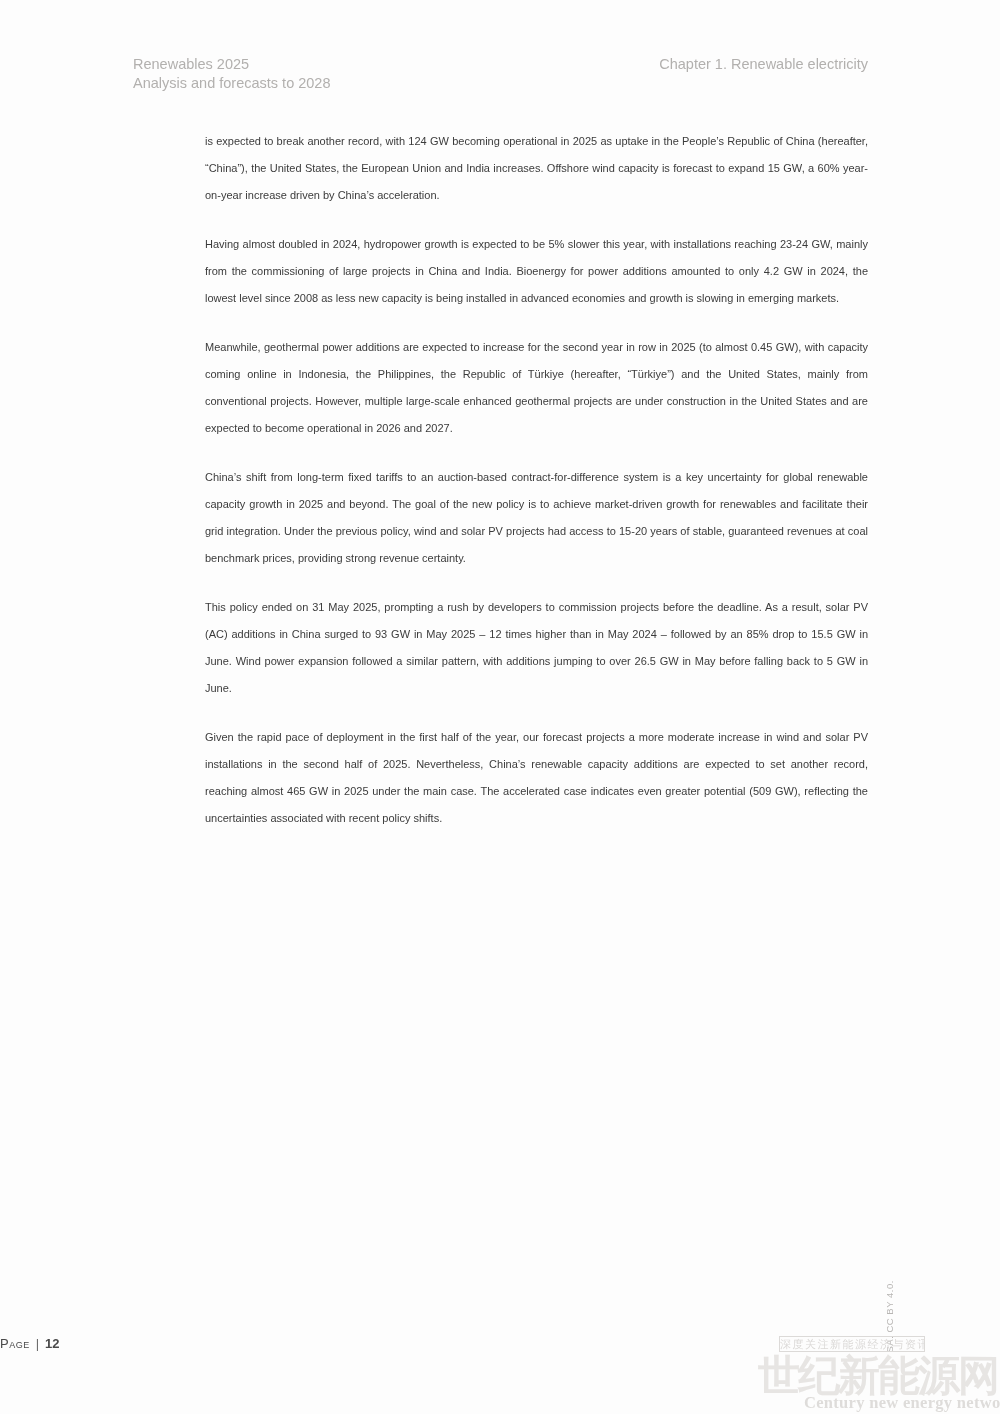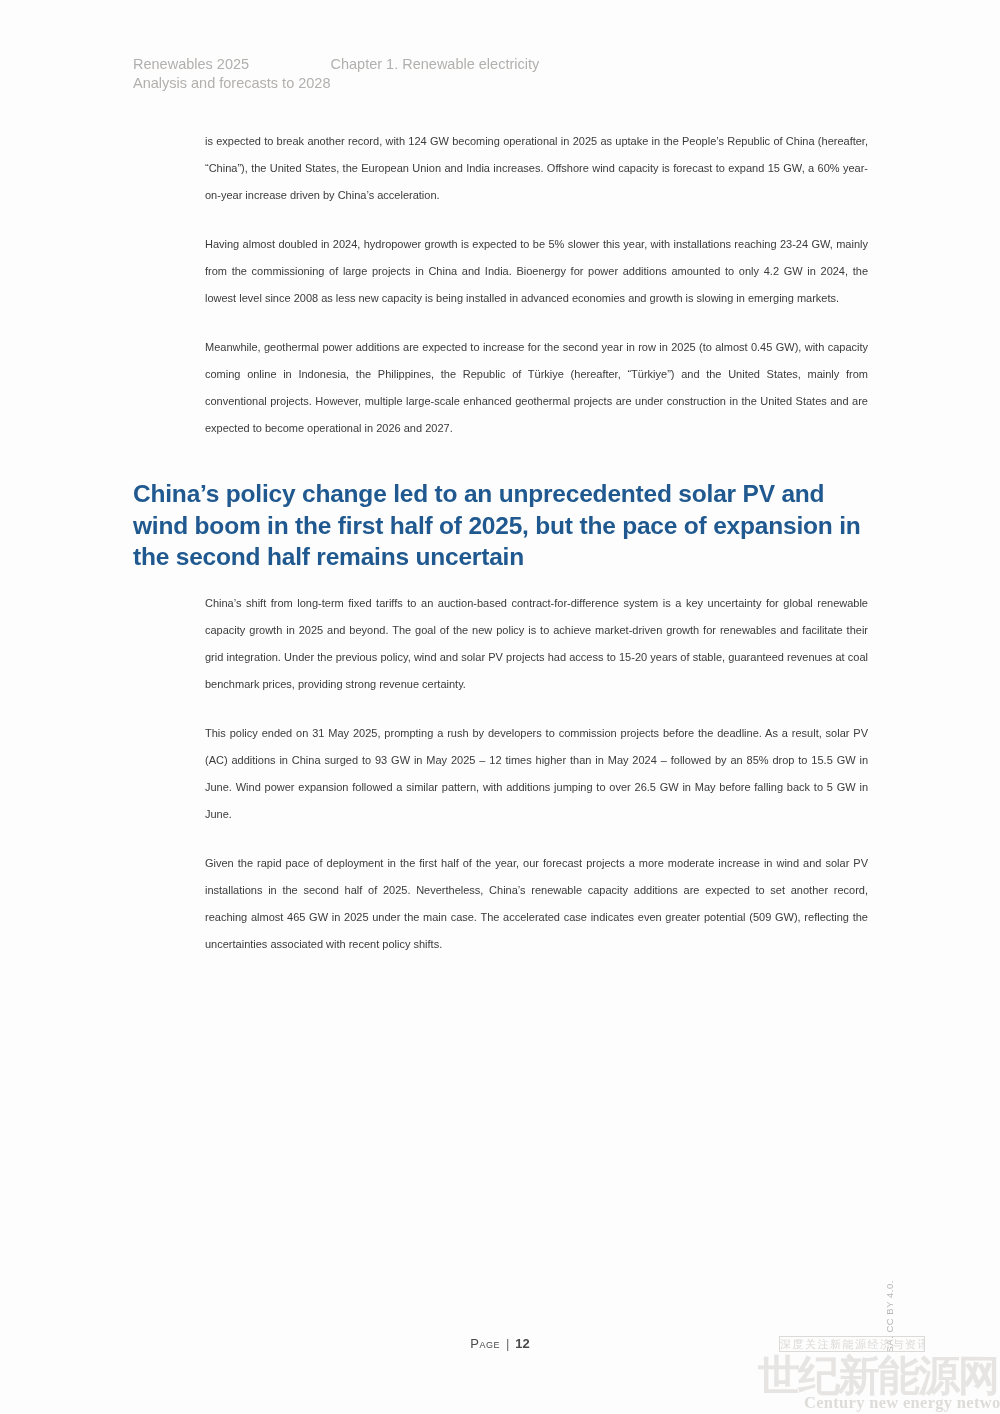--- a/index.html
+++ b/index.html
@@ -15,20 +15,21 @@
     overflow: hidden;
   }
 
   
   .running-header {
     position: absolute;
     top: 55px;
     left: 133px;
     right: 132px;
     display: flex;
+    justify-content: space-between;
     align-items: flex-start;
     color: #b2b0ae;
     font-size: 14.5px;
     line-height: 19px;
   }
   .rh-left div { white-space: nowrap; }
   .rh-right { white-space: nowrap; text-align: right; }
 
   
   .content {
@@ -54,21 +55,20 @@
     color: #20598f;
     letter-spacing: -0.2px;
   }
 
   
   .page-footer {
     position: absolute;
     top: 1336px;
     left: 0;
     width: 100%;
-    text-align: center;
     color: #4a4a4a;
     font-size: 13px;
   }
   .pg-label { font-variant: small-caps; letter-spacing: 0.5px; }
   .pg-sep { margin: 0 6px; color: #6a6a6a; font-weight: 300; }
   .pg-num { font-weight: 700; }
 
   
   .license-vertical {
     position: absolute;
@@ -131,21 +131,20 @@
       <div>Renewables 2025</div>
       <div>Analysis and forecasts to 2028</div>
     </div>
     <div class="rh-right">Chapter 1. Renewable electricity</div>
   </div>
 
   <main class="content">
     <p class="body-para">is expected to break another record, with 124 GW becoming operational in 2025 as uptake in the People’s Republic of China (hereafter, “China”), the United States, the European Union and India increases. Offshore wind capacity is forecast to expand 15 GW, a 60% year-on-year increase driven by China’s acceleration.</p>
     <p class="body-para">Having almost doubled in 2024, hydropower growth is expected to be 5% slower this year, with installations reaching 23-24 GW, mainly from the commissioning of large projects in China and India. Bioenergy for power additions amounted to only 4.2 GW in 2024, the lowest level since 2008 as less new capacity is being installed in advanced economies and growth is slowing in emerging markets.</p>
     <p class="body-para">Meanwhile, geothermal power additions are expected to increase for the second year in row in 2025 (to almost 0.45 GW), with capacity coming online in Indonesia, the Philippines, the Republic of Türkiye (hereafter, “Türkiye”) and the United States, mainly from conventional projects. However, multiple large-scale enhanced geothermal projects are under construction in the United States and are expected to become operational in 2026 and 2027.</p>
-    <h1 class="section-heading">China’s policy change led to an unprecedented solar PV and wind boom in the first half of 2025, but the pace of expansion in the second half remains uncertain</h1>
     <p class="body-para">China’s shift from long-term fixed tariffs to an auction-based contract-for-difference system is a key uncertainty for global renewable capacity growth in 2025 and beyond. The goal of the new policy is to achieve market-driven growth for renewables and facilitate their grid integration. Under the previous policy, wind and solar PV projects had access to 15-20 years of stable, guaranteed revenues at coal benchmark prices, providing strong revenue certainty.</p>
     <p class="body-para">This policy ended on 31 May 2025, prompting a rush by developers to commission projects before the deadline. As a result, solar PV (AC) additions in China surged to 93 GW in May 2025 – 12 times higher than in May 2024 – followed by an 85% drop to 15.5 GW in June. Wind power expansion followed a similar pattern, with additions jumping to over 26.5 GW in May before falling back to 5 GW in June.</p>
     <p class="body-para">Given the rapid pace of deployment in the first half of the year, our forecast projects a more moderate increase in wind and solar PV installations in the second half of 2025. Nevertheless, China’s renewable capacity additions are expected to set another record, reaching almost 465 GW in 2025 under the main case. The accelerated case indicates even greater potential (509 GW), reflecting the uncertainties associated with recent policy shifts.</p>
   </main>
 
   <footer class="page-footer">
     <span class="pg-label">Page</span><span class="pg-sep">|</span><span class="pg-num">12</span>
   </footer>
 
   <div class="license-vertical">SA. CC BY 4.0.</div>

